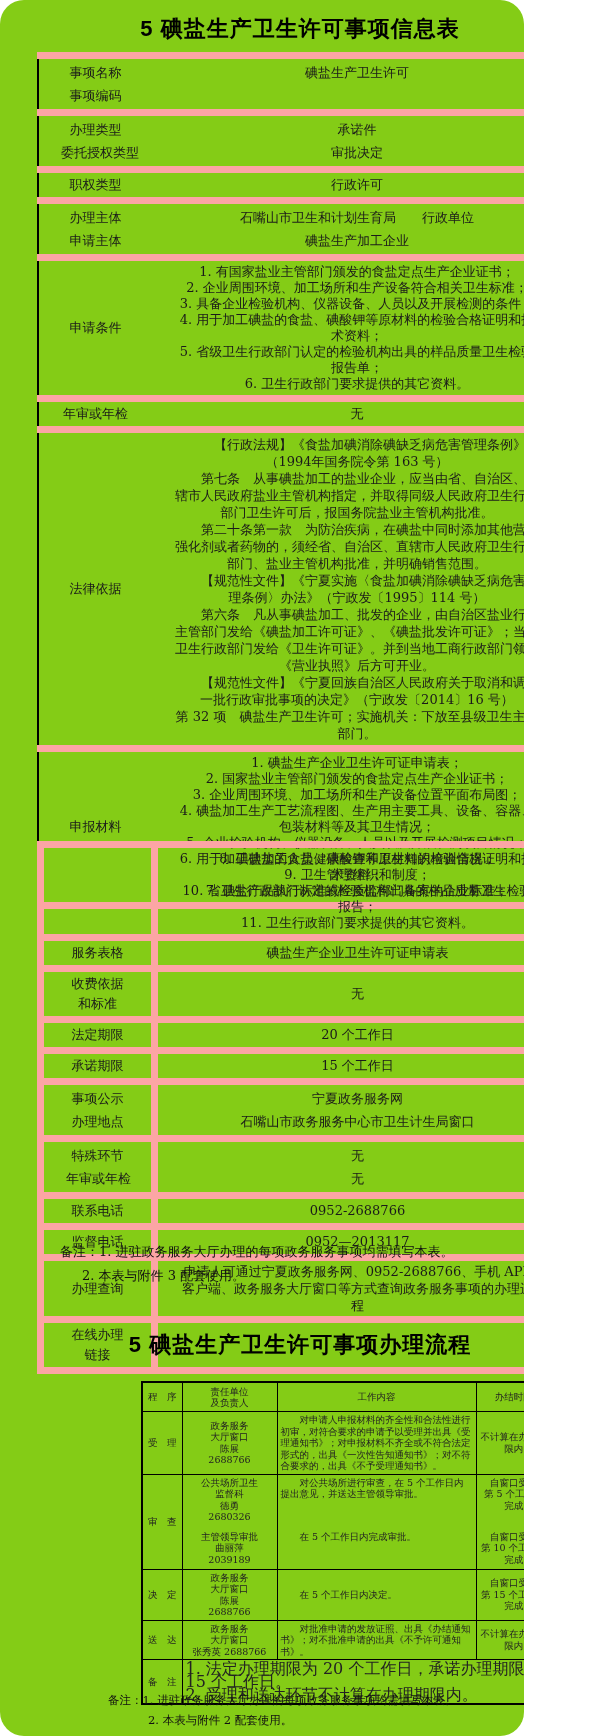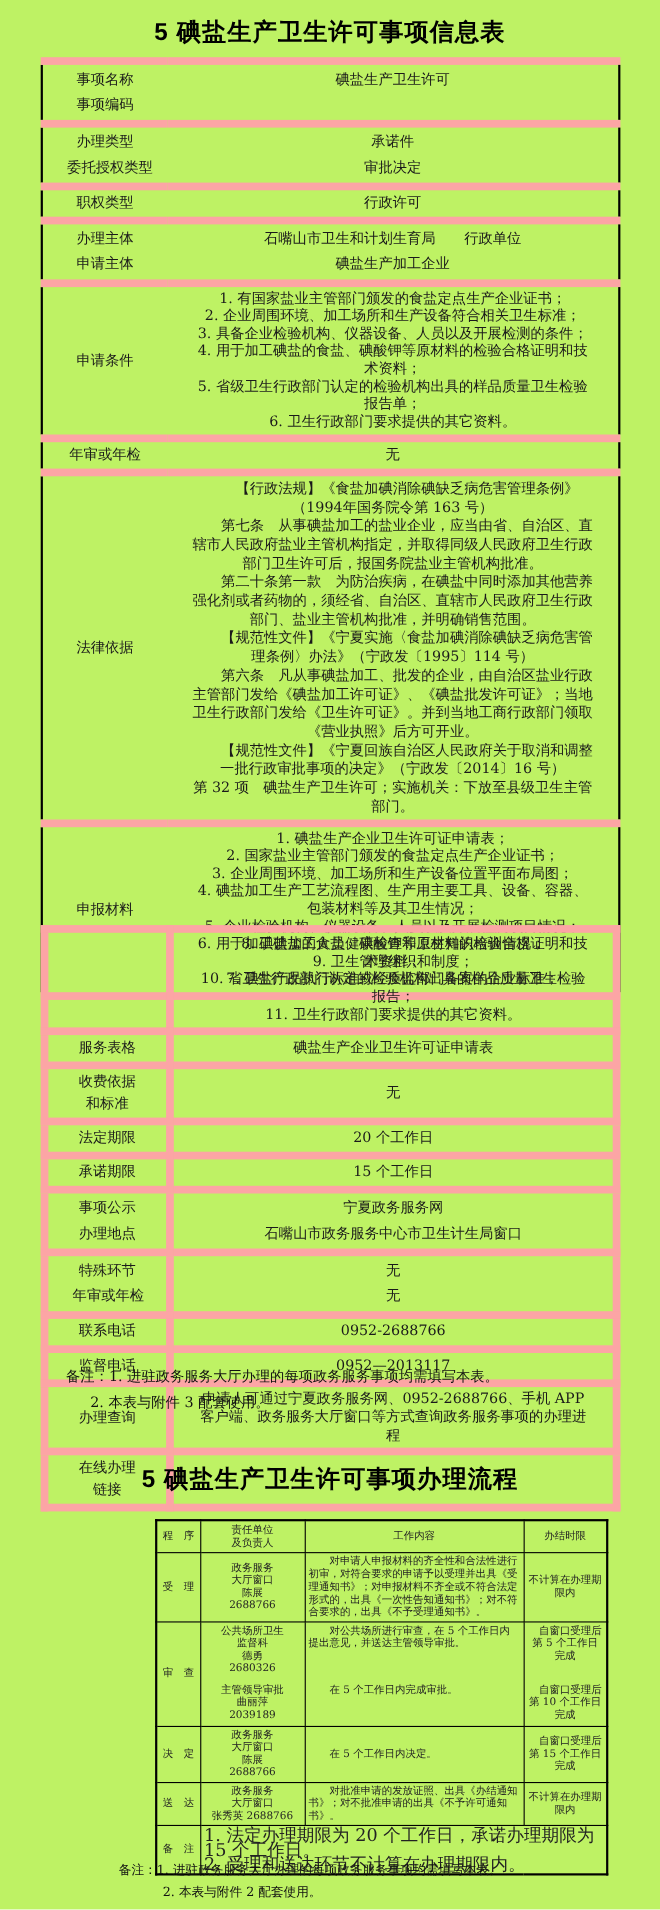--- a/index.html
+++ b/index.html
@@ -1,17 +1,17 @@
 <!DOCTYPE html>
 <html><head>
 <meta charset="utf-8">
 <style>
   html,body{margin:0;padding:0;background:#ffffff;}
   body{width:600px;font-family:"DejaVu Serif","Liberation Serif",serif;color:#1a1a1a;}
-  .page{position:relative;width:600px;height:1736px;background:#bef264;overflow:hidden;}
+  .page{position:relative;width:524px;height:1736px;background:#84cc16;overflow:hidden;border-radius:24px;}
 
   .doc-title{position:absolute;left:0;width:600px;text-align:center;
     font-family:"Liberation Sans","DejaVu Sans",sans-serif;font-weight:bold;
     font-size:22px;letter-spacing:1px;color:#000;}
   #title-info{top:14px;}
   #title-flow{top:1330px;}
 
   
   table.info{position:absolute;left:37px;width:527px;border-collapse:collapse;
     border:2px solid #000;table-layout:fixed;font-size:13px;}

